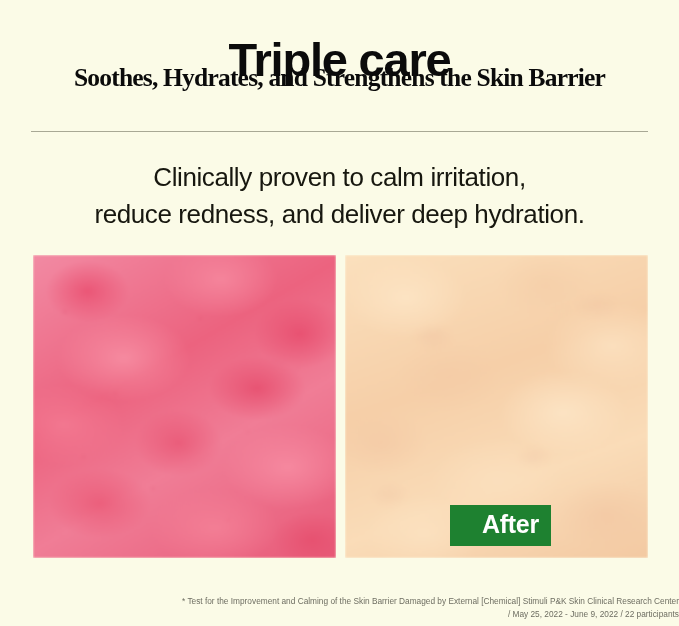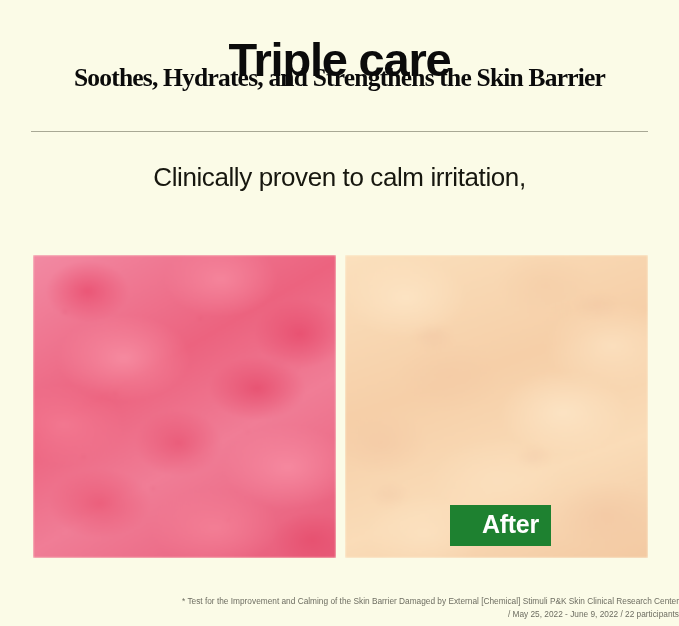--- a/index.html
+++ b/index.html
@@ -209,20 +209,21 @@
 <div class="page">
 
   <h1 class="headline">Triple care</h1>
 
   <div class="subtitle">Soothes, Hydrates, and Strengthens the Skin Barrier</div>
 
   <div class="divider"></div>
 
   <div class="bodycopy">
     <span class="line">Clinically proven to calm irritation,</span>
+    <span class="line">reduce redness, and deliver deep hydration.</span>
   </div>
 
   <div class="panels">
 
     <div class="panel panel-before">
       <div class="skin-before"></div>
     </div>
 
     <div class="panel panel-after">
       <div class="skin-after"></div>

